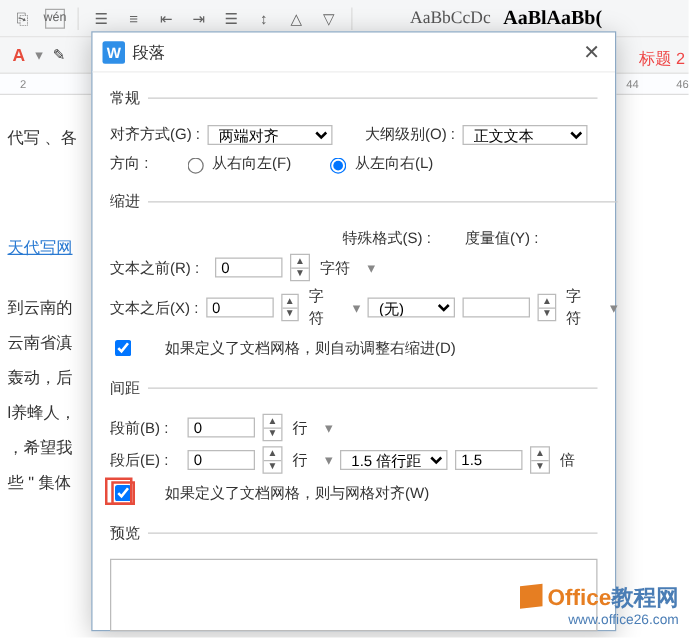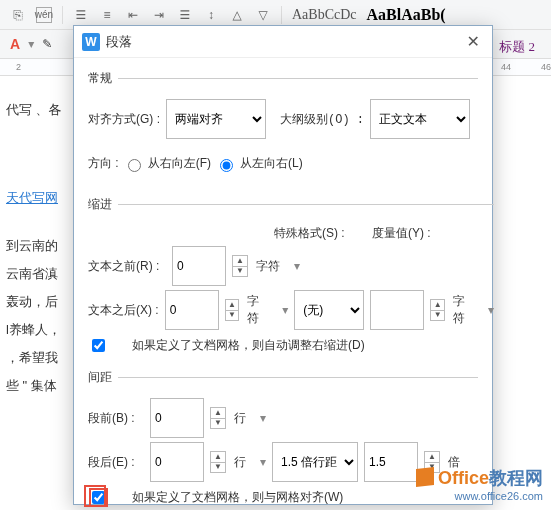--- a/index.html
+++ b/index.html
@@ -15,28 +15,28 @@
     color: #333;
   }
   .bg-toolbar {
     position: absolute; top:0; left:0; right:0; height:30px;
     background:#f5f6f7; border-bottom:1px solid #e0e0e0;
     display:flex; align-items:center; gap:10px; padding-left:10px;
     color:#888;
   }
   .bg-toolbar .ico { width:16px; height:16px; display:inline-flex; align-items:center; justify-content:center; color:#666;}
   .bg-toolbar .sep { width:1px; height:18px; background:#ddd;}
-  .bg-style1 { font-family:Times,serif; font-size:14px; color:#555;}
+  .bg-style1 { font-family:Times,serif; font-size:14px; color:#555;margin-left:36px;}
   .bg-style2 { font-family:Times,serif; font-size:16px; font-weight:bold; color:#000;}
   .bg-toolbar2 {
     position:absolute; top:30px; left:0; right:0; height:28px;
     background:#f5f6f7; display:flex; align-items:center; gap:8px; padding-left:10px;
   }
   .colorA { color:#e74c3c; font-weight:bold; font-size:14px;}
-  .bg-head2 { position:absolute; right:16px; top:38px; font-size:13px; color:#701a75;font-family:Liberation Serif, serif;}
+  .bg-head2 { position:absolute; right:3px; top:38px; font-size:13px; color:#ef4444;}
   .ruler {
     position:absolute; top:58px; left:0; right:0; height:18px;
     background:#fcfdff; border-top:1px solid #ddd; border-bottom:1px solid #ddd;
     font-size:9px; color:#888; display:flex; align-items:center; gap:24px; padding-left:16px;
   }
   .doc-area {
     position:absolute; top:76px; left:0; width:75px; bottom:0;
     background:#fff; font-size:13px; line-height:28px; color:#333;
     padding-top:20px;
   }
@@ -59,31 +59,31 @@
   .titlebar .close { font-size:16px; color:#555; cursor:pointer; padding:0 4px;}
   .tabs { display:flex; border-bottom:1px solid #ccc; margin:0 8px;}
   .tab { padding:6px 14px 6px 14px; font-size:12px; cursor:pointer; position:relative; top:1px; border:1px solid transparent;}
   .tab.active { border:1px solid #ccc; border-bottom:1px solid #fff; background:#fff; border-radius:3px 3px 0 0;}
   .content { padding:4px 14px 8px 14px; }
   fieldset { border:none; border-top:1px solid #ccc; margin:8px 0 4px 0; padding:8px 0 0 0;}
   legend { padding:0 6px 0 0; color:#333; font-size:12px;}
   .row { display:flex; align-items:center; gap:6px; margin:4px 0;}
   .lbl { white-space:nowrap; }
   select, input[type=text] {
-    border:1px solid #bbb; background:#fff; font-size:12px; height:40px; padding:0 4px;
+    border:1px solid #bbb; background:#fff; font-size:12px; height:16px; padding:0 4px;
   }
   .sel-wide { width:100px; }
   .sel-med { width:78px; }
   .num { width:54px; }
   .spinner {
     display:inline-flex; flex-direction:column; border:1px solid #bbb; height:22px; width:16px;
   }
   .spinner div { flex:1; display:flex; align-items:center; justify-content:center; font-size:8px; color:#555; cursor:pointer; line-height:1;}
   .spinner div:first-child { border-bottom:1px solid #bbb;}
-  .radio-row { display:flex; align-items:flex-start; gap:4px; margin:16px 0;}
+  .radio-row { display:flex; align-items:flex-start; gap:26px; margin:6px 0;}
   .radio-opt { display:flex; align-items:center; gap:4px;}
   .chk-row { display:flex; align-items:center; gap:24px; margin:6px 0;}
   .chk-row.hl input { outline:2px solid #e74c3c; outline-offset:1px;}
   .chk-row.hl { position:relative;}
   .hl-box { position:absolute; left:-4px; top:-3px; width:22px; height:22px; border:2px solid #e74c3c;}
   .preview {
     border:1px solid #bbb; height:58px; margin:4px 0 0 0; padding:6px 18px;
     font-size:8px; color:#bbb; line-height:12px; text-align:center; overflow:hidden;
   }
   .brand {
@@ -152,21 +152,21 @@
     <div class="title">段落</div>
     <div class="close">✕</div>
   </div>
   <div class="content">
 
     <fieldset>
       <legend>常规</legend>
       <div class="row">
         <span class="lbl">对齐方式(G) :</span>
         <select class="sel-wide"><option>两端对齐</option></select>
-        <span class="lbl" style="margin-left:8px;font-family:Liberation Mono, monospace;">大纲级别(O) :</span>
+        <span class="lbl" style="margin-left:20px;">大纲级别(O) :</span>
         <select class="sel-wide"><option>正文文本</option></select>
       </div>
       <div class="radio-row">
         <span class="lbl">方向 :</span>
         <label class="radio-opt">
             <input type="radio" name="dir" style="">
             <span>从右向左(F)</span>
           </label>
         <label class="radio-opt">
             <input type="radio" name="dir" checked="" style="">

